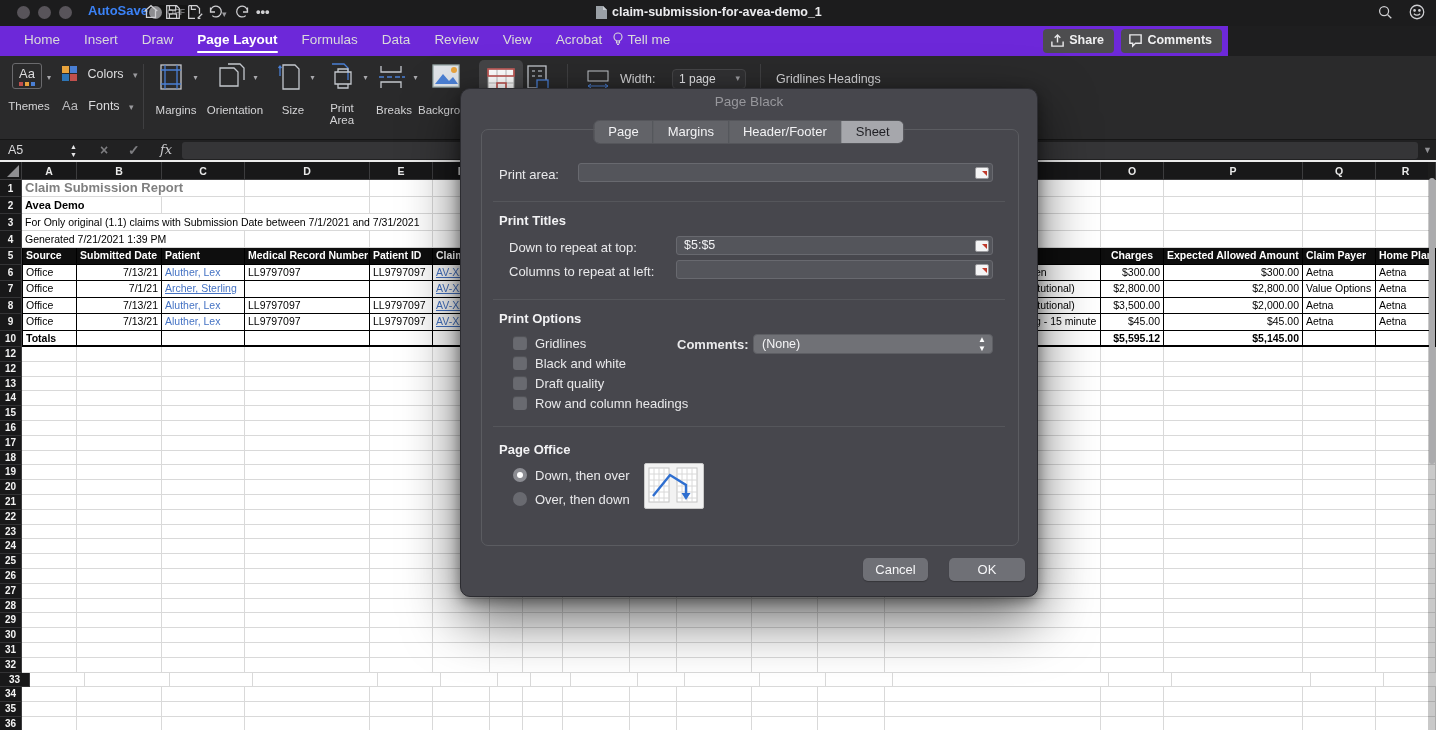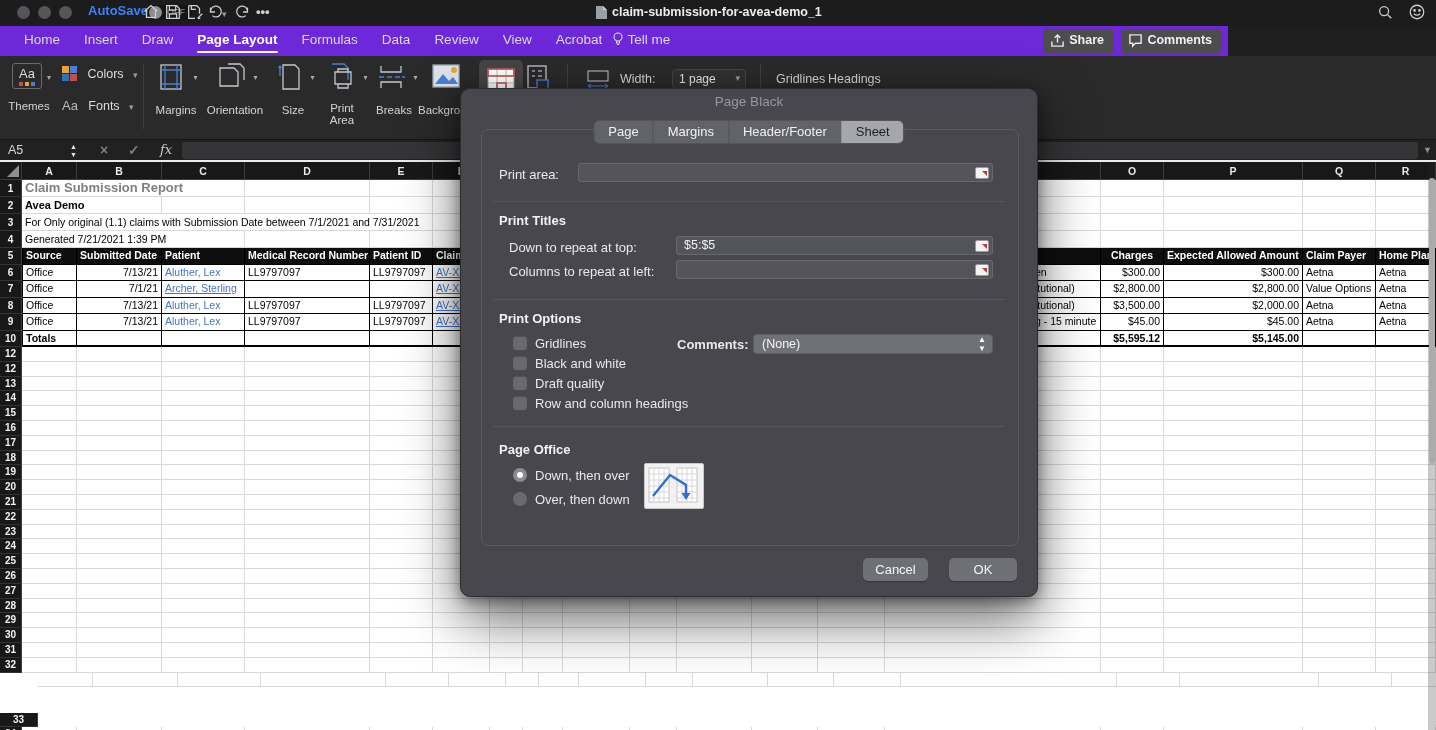--- a/index.html
+++ b/index.html
@@ -1005,21 +1005,21 @@
       <div class="cell" style="width: 75px; height: 14.8px; line-height: 13.8px;"></div>
       <div class="cell" style="width: 66px; height: 14.8px; line-height: 13.8px;"></div>
       <div class="cell" style="width: 67px; height: 14.8px; line-height: 13.8px;"></div>
       <div class="cell" style="width: 216px; height: 14.8px; line-height: 13.8px;"></div>
       <div class="cell" style="width: 63px; height: 14.8px; line-height: 13.8px;"></div>
       <div class="cell" style="width: 139px; height: 14.8px; line-height: 13.8px;"></div>
       <div class="cell" style="width: 73px; height: 14.8px; line-height: 13.8px;"></div>
       <div class="cell" style="width: 60px; height: 14.8px; line-height: 13.8px;"></div>
     </div>
     <div class="srow">
-      <div class="rowhead" style="width: 38px; height: 14.8px; line-height: 14.8px; margin-top: 40px;">33</div>
+      <div class="rowhead" style="width: 30px; height: 14.8px; line-height: 14.8px;">33</div>
       <div class="cell" style="width: 55px; height: 14.8px; line-height: 13.8px;"></div>
       <div class="cell" style="width: 85px; height: 14.8px; line-height: 13.8px;"></div>
       <div class="cell" style="width: 83px; height: 14.8px; line-height: 13.8px;"></div>
       <div class="cell" style="width: 125px; height: 14.8px; line-height: 13.8px;"></div>
       <div class="cell" style="width: 63px; height: 14.8px; line-height: 13.8px;"></div>
       <div class="cell" style="width: 57px; height: 14.8px; line-height: 13.8px;"></div>
       <div class="cell" style="width: 33px; height: 14.8px; line-height: 13.8px;"></div>
       <div class="cell" style="width: 40px; height: 14.8px; line-height: 13.8px;"></div>
       <div class="cell" style="width: 67px; height: 14.8px; line-height: 13.8px;"></div>
       <div class="cell" style="width: 47px; height: 14.8px; line-height: 13.8px;"></div>
@@ -1177,14 +1177,14 @@
       <rect x="4" y="4" width="20" height="34" fill="#fff" stroke="#c2c2c2"></rect>
       <path d="M4 10 H24 M4 16 H24 M4 22 H24 M4 28 H24 M4 34 H24 M9 4 V38 M14 4 V38 M19 4 V38" stroke="#d8d8d8" stroke-width="1"></path>
       <rect x="32" y="4" width="20" height="34" fill="#fff" stroke="#c2c2c2"></rect>
       <path d="M32 10 H52 M32 16 H52 M32 22 H52 M32 28 H52 M32 34 H52 M37 4 V38 M42 4 V38 M47 4 V38" stroke="#d8d8d8" stroke-width="1"></path>
       <path d="M8 32 L25 11 L41 21 L41 30" stroke="#2f6fd0" stroke-width="2.4" fill="none"></path>
       <path d="M36.5 29 L45.5 29 L41 36 Z" fill="#2f6fd0"></path>
     </svg>
   </div>
 
   <div class="dlg-btn" style="left:402px;width:65px">Cancel</div>
-  <div class="dlg-btn" style="left:488px;width:68px">OK</div>
+  <div class="dlg-btn" style="left:488px;width:76px">OK</div>
 </div>
 
 </body></html>

